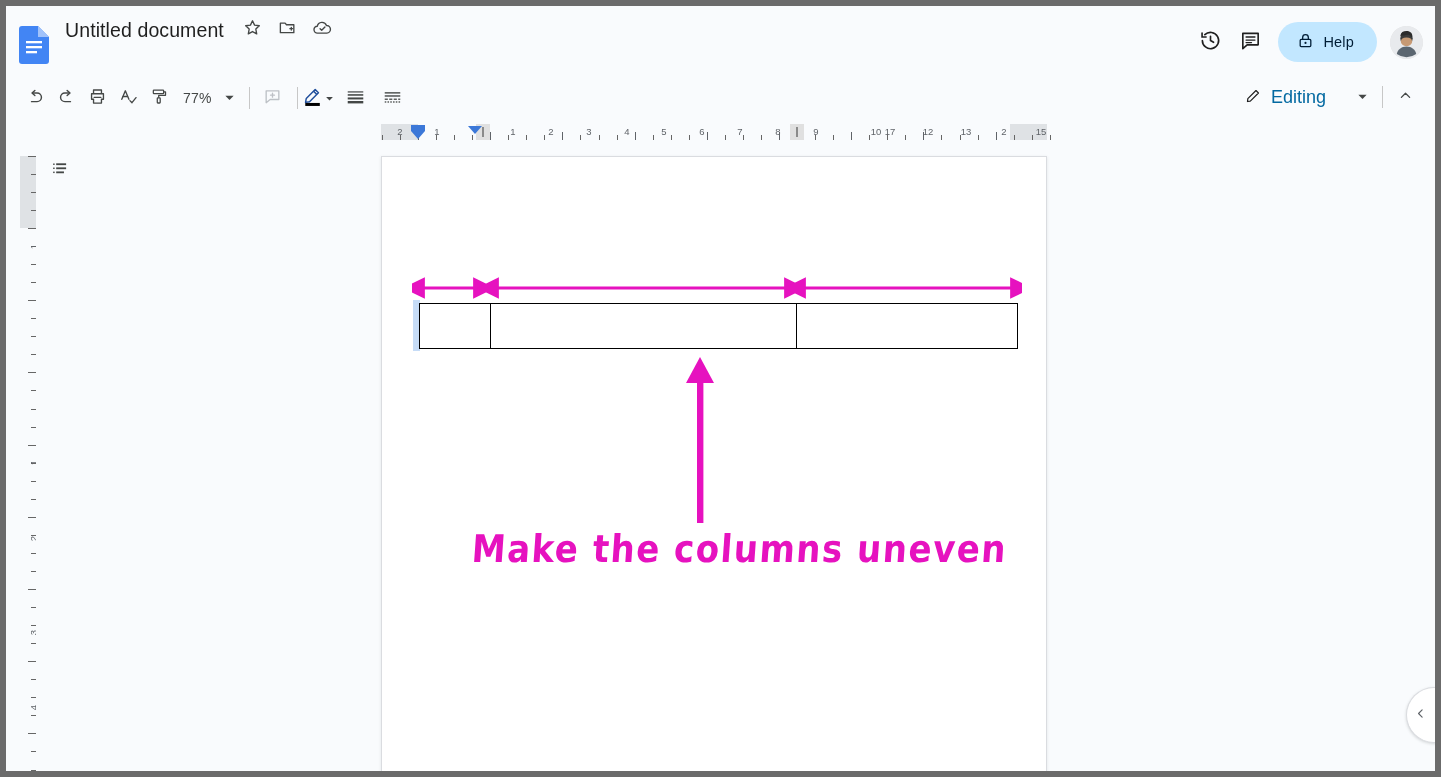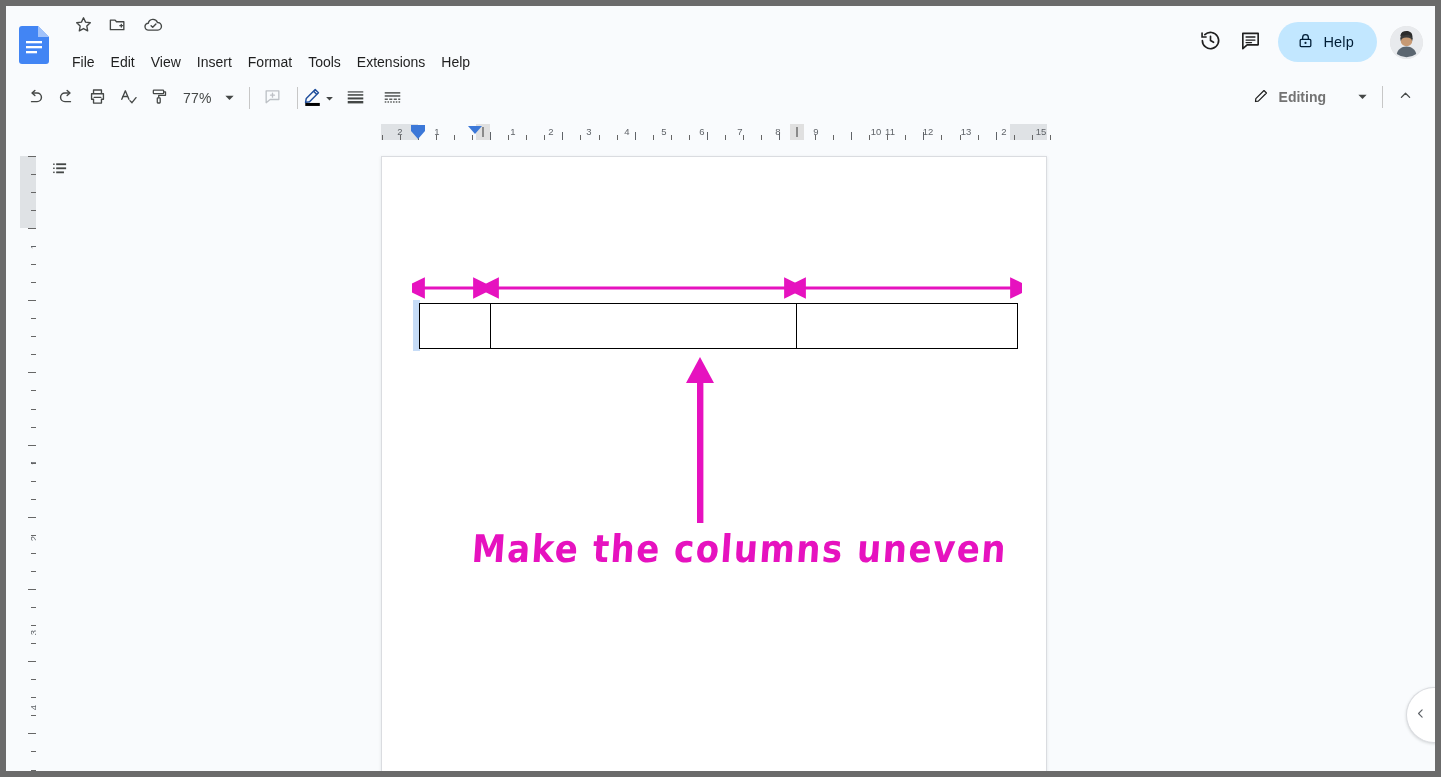--- a/index.html
+++ b/index.html
@@ -103,21 +103,21 @@
 
   .mode-area {
     position: absolute; right: 14px; top: 4px;
     display: flex; align-items: center;
   }
   .mode-chip {
     display: flex; align-items: center; gap: 9px;
     height: 34px; padding: 0 8px 0 12px;
     border-radius: 17px; cursor: pointer;
   }
-  .mode-label { font-size: 14px; color: #737373; font-weight: bold; }
+  .mode-label { font-size: 18px; color: #0369a1; }
   .mode-sep { width: 1px; height: 22px; background: #c7c7c7; margin: 0 6px; }
   .collapse-btn {
     width: 32px; height: 32px; border-radius: 50%;
     display: flex; align-items: center; justify-content: center;
     cursor: pointer;
   }
 
   
   .ruler-h {
     position: absolute; left: 0; top: 118px;
@@ -259,20 +259,21 @@
       <svg width="30" height="38" viewBox="0 0 30 38">
         <path d="M3 0h16l11 11v24a3 3 0 0 1-3 3H3a3 3 0 0 1-3-3V3a3 3 0 0 1 3-3z" fill="#4285f4"></path>
         <path d="M19 0l11 11H19z" fill="#a1c2fa"></path>
         <rect x="7" y="15" width="16" height="2.3" fill="#fff"></rect>
         <rect x="7" y="20" width="16" height="2.3" fill="#fff"></rect>
         <rect x="7" y="25" width="11" height="2.3" fill="#fff"></rect>
       </svg>
     </div>
 
     <div class="title-block">
+      <span class="doc-title">Untitled document</span>
       <span class="title-icons">
         <span>
           <svg width="19" height="19" viewBox="0 0 24 24" fill="none" stroke="#444746" stroke-width="1.7" stroke-linejoin="round">
             <path d="M12 3.5l2.6 5.5 6 .8-4.4 4.2 1.1 6-5.3-2.9-5.3 2.9 1.1-6L3.4 9.8l6-.8z"></path>
           </svg>
         </span>
         <span>
           <svg width="19" height="19" viewBox="0 0 24 24" fill="none" stroke="#444746" stroke-width="1.7" stroke-linejoin="round">
             <path d="M3 6.5h6l1.7 2h9.3v10H3z"></path>
             <path d="M15 13.5h3.5M16.8 11.8v3.4" stroke-linecap="round"></path>
@@ -280,30 +281,20 @@
         </span>
         <span>
           <svg width="21" height="19" viewBox="0 0 24 22" fill="none" stroke="#444746" stroke-width="1.6" stroke-linejoin="round">
             <path d="M6.3 17.5a4 4 0 0 1-.3-8 5.5 5.5 0 0 1 10.6-.8 3.9 3.9 0 0 1 .4 8.8z"></path>
             <path d="M9.2 12.4l1.9 1.9 3.7-3.8" stroke-linecap="round"></path>
           </svg>
         </span>
       </span>
     </div>
 
-    <div class="menubar">
-      <div class="menu-item">File</div>
-      <div class="menu-item">Edit</div>
-      <div class="menu-item">View</div>
-      <div class="menu-item">Insert</div>
-      <div class="menu-item">Format</div>
-      <div class="menu-item">Tools</div>
-      <div class="menu-item">Extensions</div>
-      <div class="menu-item">Help</div>
-    </div>
 
     <div class="header-right">
       <div class="hr-icon-btn">
         <span>
           <svg width="23" height="23" viewBox="0 0 24 24" fill="none" stroke="#1f1f1f" stroke-width="1.7" stroke-linecap="round">
             <path d="M3.5 12a8.5 8.5 0 1 0 2.6-6.1"></path>
             <path d="M3.2 4.2v4.2h4.2"></path>
             <path d="M12 7.6V12l3.2 1.9"></path>
           </svg>
         </span>
@@ -536,21 +527,21 @@
         <div class="rh-num" style="left: 507px;">1</div>
         <div class="rh-num" style="left: 545px;">2</div>
         <div class="rh-num" style="left: 583px;">3</div>
         <div class="rh-num" style="left: 621px;">4</div>
         <div class="rh-num" style="left: 658px;">5</div>
         <div class="rh-num" style="left: 696px;">6</div>
         <div class="rh-num" style="left: 734px;">7</div>
         <div class="rh-num" style="left: 772px;">8</div>
         <div class="rh-num" style="left: 810px;">9</div>
         <div class="rh-num" style="left: 847px; margin-left: 23px;">10</div>
-        <div class="rh-num" style="left: 884px;">11</div>
+        <div class="rh-num" style="left: 884px;">17</div>
         <div class="rh-num" style="left: 922px;">12</div>
         <div class="rh-num" style="left: 960px;">13</div>
         <div class="rh-num" style="left: 998px;">2</div>
         <div class="rh-num" style="left: 1035px;">15</div>
         <div class="col-marker" style="left: 470px;"></div>
         <div class="col-marker" style="left: 784px;"></div>
         <div class="col-marker" style="left: 784px;"></div>
         <div class="indent-rect" style="left: 405px;"></div>
         <div class="indent-tri" style="left: 405px; top: 7px;"></div>
         <div class="indent-tri" style="left: 462px; top: 2px;"></div>

